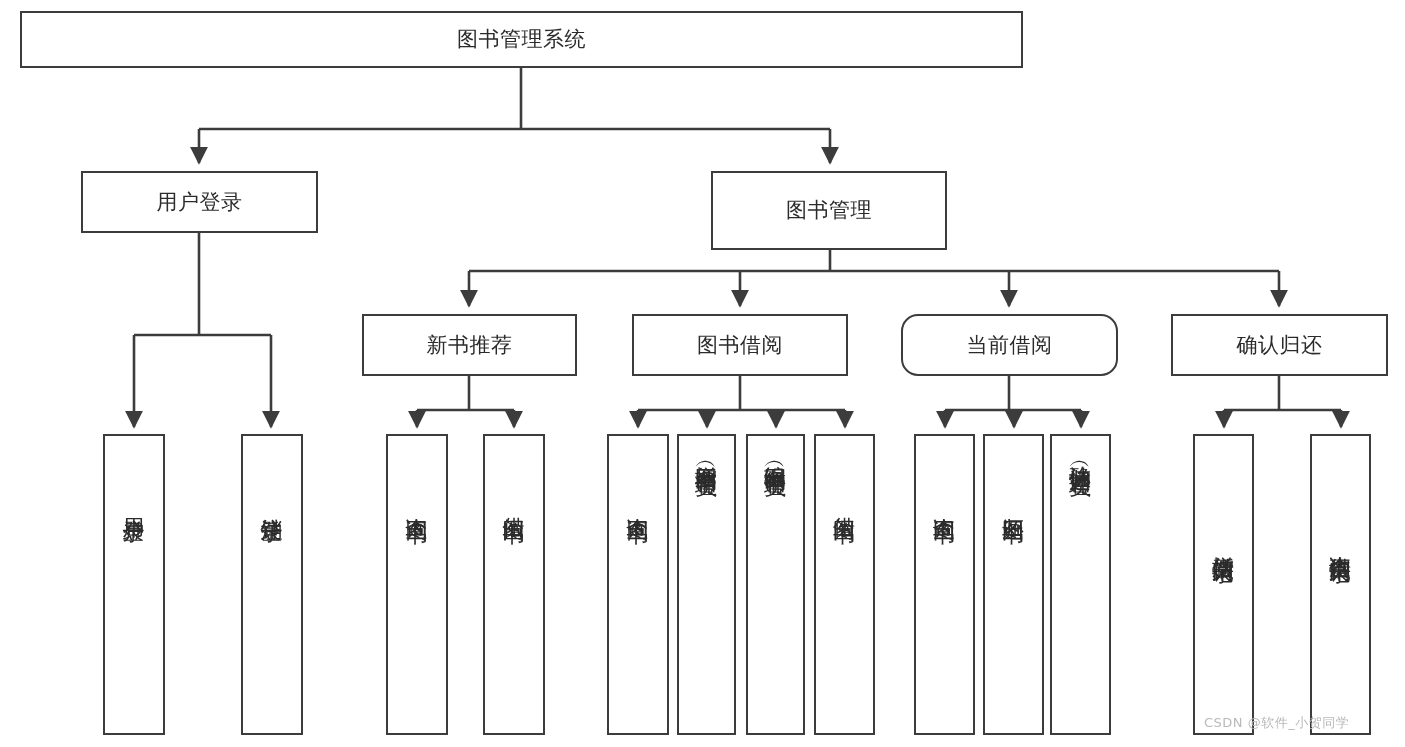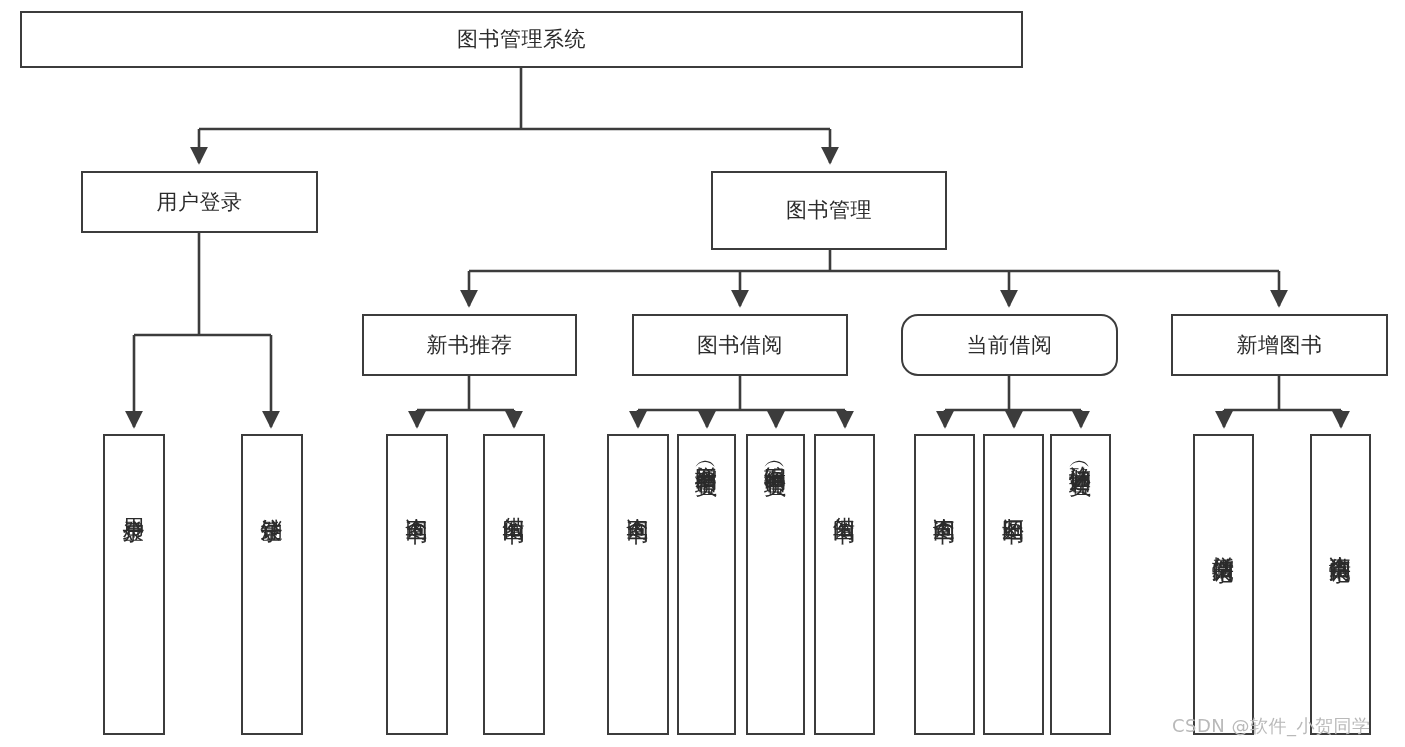--- a/index.html
+++ b/index.html
@@ -63,23 +63,23 @@
     margin-top: 58px;
   }
   .node.vert.mid3 .label {
     margin-top: 96px;
   }
   .node.vert.top .label {
     margin-top: 6px;
   }
   #watermark {
     position: absolute;
-    left: 1172px;
+    left: 1204px;
     top: 714px;
-    font-size: 18px;
+    font-size: 13px;
     color: #b9b9b9;
     white-space: nowrap;
     letter-spacing: 0.5px;
   }
 </style>
 </head>
 <body>
 
 <div id="diagram-root">
 
@@ -148,21 +148,21 @@
   <div class="node horiz" style="left:362px; top:314px; width:215px; height:62px;">
     <span class="label">新书推荐</span>
   </div>
   <div class="node horiz" style="left:632px; top:314px; width:216px; height:62px;">
     <span class="label">图书借阅</span>
   </div>
   <div class="node horiz" style="left:901px; top:314px; width:217px; height:62px;border-radius:17px;">
     <span class="label">当前借阅</span>
   </div>
   <div class="node horiz" style="left:1171px; top:314px; width:217px; height:62px;">
-    <span class="label">新增图书</span>
+    <span class="label">确认归还</span>
   </div>
 
   <div class="node vert mid" style="left:103px; top:434px; width:62px; height:301px;">
     <span class="label">用户登录</span>
   </div>
   <div class="node vert mid" style="left:241px; top:434px; width:62px; height:301px;">
     <span class="label">注销登录</span>
   </div>
   <div class="node vert mid" style="left:386px; top:434px; width:62px; height:301px;">
     <span class="label">查询图书</span>

